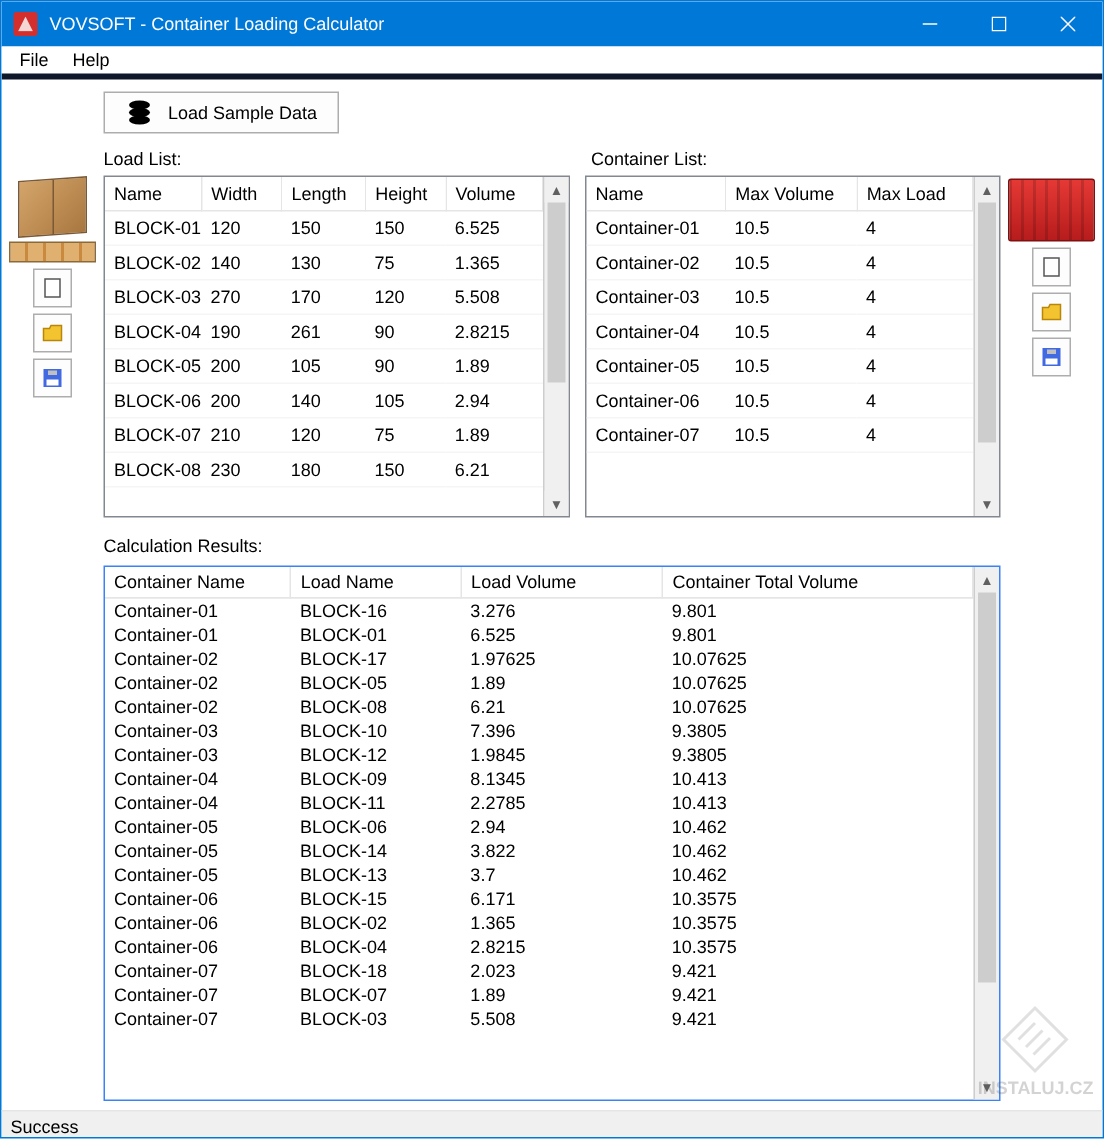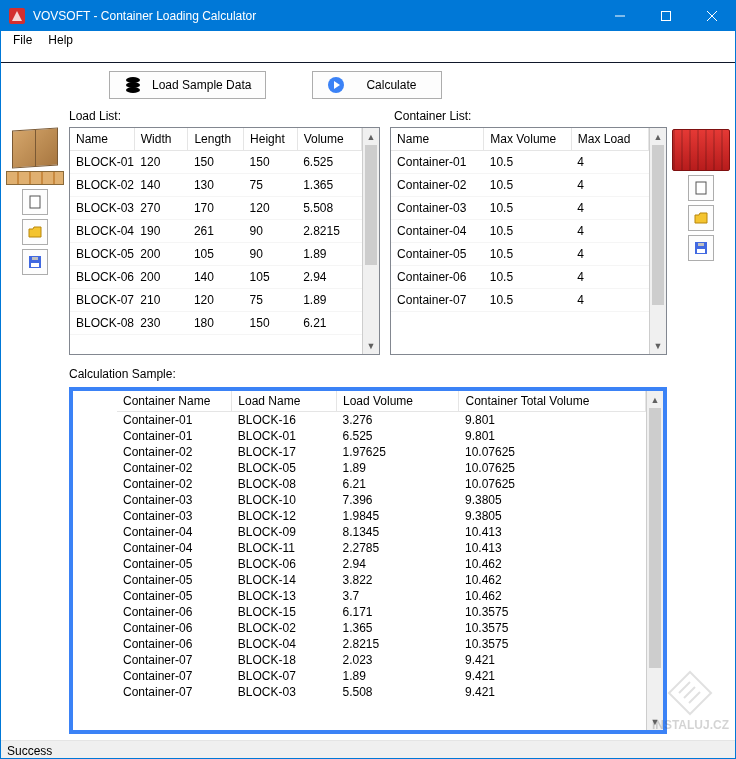--- a/index.html
+++ b/index.html
@@ -8,26 +8,26 @@
 
 .titlebar { background: #0078d7; color: #fff; height: 30px; display: flex; align-items: center; padding-left: 8px; }
 .titlebar .appicon { width: 16px; height: 16px; background: #d32f2f; margin-right: 8px; display: inline-block; border-radius: 2px; position: relative; }
 .titlebar .appicon::after { content:""; position:absolute; inset:3px; background:#fff; clip-path: polygon(0 100%, 50% 0, 100% 100%); opacity:0.8;}
 .titlebar .title { flex: 1; font-size: 12px; }
 .titlebar .winbtns { display: flex; }
 .titlebar .winbtn { width: 46px; height: 30px; display: flex; align-items: center; justify-content: center; color: #fff; }
 .titlebar .winbtn svg { width: 10px; height: 10px; stroke: #fff; stroke-width: 1; fill: none; }
 
 
-.menubar { height: 32px; display: flex; align-items: flex-start; padding: 0 4px; background: #fff; border-bottom: 1px solid #0f172a; }
+.menubar { height: 22px; display: flex; align-items: center; padding: 0 4px; background: #fff; border-bottom: 4px solid #0f172a; }
 .menubar .menuitem { padding: 2px 8px; }
 
 
 .toolbar { padding: 8px 68px; display: flex; gap: 6px; }
-.btn { background: #fdfdfd; border: 1px solid #adadad; padding: 1px 14px; display: inline-flex; align-items: center; gap: 10px; min-width: 130px; justify-content: flex-start; height: 28px; margin-left: 40px;}
+.btn { background: #fdfdfd; border: 1px solid #adadad; padding: 1px 14px; display: inline-flex; align-items: center; gap: 10px; min-width: 130px; justify-content: flex-start; height: 28px;}
 .btn .bicon { width: 18px; height: 18px; display:inline-flex; align-items:center; justify-content:center;}
 .btn .blabel { flex:1; text-align:center; }
 
 
 .main { display: flex; gap: 10px; padding: 0 4px; height: 248px;}
 .panel { display: flex; flex-direction: column; flex:1; min-width:0;}
 .panel-label { padding: 2px 0 4px 64px; }
 .panel-body { display:flex; gap:4px; flex:1; min-height:0;}
 .side-icons { width:60px; display:flex; flex-direction:column; align-items:center; gap:4px; padding-top:2px;}
 .side-icons.rightcol { width:60px; }
@@ -40,21 +40,21 @@
 .table-wrap th { text-align:left; font-weight:normal; background:#fff; border-right:1px solid #e5e5e5; border-bottom:1px solid #e5e5e5; padding:4px 6px; position:sticky; top:0; white-space:nowrap; overflow:hidden;}
 .table-wrap td { padding:4px 6px; border-bottom:1px solid #f5f5f5; white-space:nowrap; overflow:hidden;}
 .vscroll { width:17px; background:#f0f0f0; border-left:1px solid #cdcdcd; position:relative;}
 .vscroll .arrow { height:17px; background:#f0f0f0; display:flex; align-items:center; justify-content:center; color:#606060; font-size:9px;}
 .vscroll .thumb { position:absolute; left:2px; right:2px; background:#cdcdcd; }
 .hr-divider { height:6px; }
 
 
 .results-hdr { display:flex; align-items:center; padding: 6px 68px 6px 68px; gap:10px;}
 .results-hdr .spacer{flex:1;}
-.results-wrap { margin:0 68px 6px 68px; border:4px solid #3b82f6; flex:1; overflow:hidden; display:flex;padding-left:44px;}
+.results-wrap { margin:0 68px 6px 68px; border:1px solid #3b82f6; flex:1; overflow:hidden; display:flex;}
 .results-wrap table { width:100%; border-collapse:collapse; }
 .results-wrap th { text-align:left; font-weight:normal; border-right:1px solid #e5e5e5; border-bottom:1px solid #e5e5e5; padding:3px 6px;}
 .results-wrap td { padding:1px 6px;}
 
 
 .statusbar { height:18px; border-top:1px solid #e5e5e5; padding:3px 6px; background:#f0f0f0;}
 .watermark { position:absolute; right:6px; bottom:26px; opacity:0.25; font-size:10px; text-align:right; color:#555; pointer-events:none;font-weight:bold;}
 .watermark svg{ display:block; margin:0 auto 2px;}
 .ico-play circle{fill:#3b82f6;} .ico-play path{fill:#fff;}
 .ico-new rect{fill:#fff; stroke:#555;} 
@@ -107,29 +107,20 @@
 <div class="toolbar">
   <div class="btn">
     <span class="bicon ico-db">
         <svg viewBox="0 0 18 18">
           <ellipse cx="9" cy="4" rx="7" ry="3"></ellipse>
           <ellipse cx="9" cy="9" rx="7" ry="3"></ellipse>
           <ellipse cx="9" cy="14" rx="7" ry="3"></ellipse>
         </svg>
       </span>
     <span class="blabel">Load Sample Data</span>
-  </div>
-  <div class="btn">
-    <span class="bicon ico-play">
-        <svg viewBox="0 0 18 18">
-          <circle cx="9" cy="9" r="8"></circle>
-          <path d="M7 5 L13 9 L7 13 Z"></path>
-        </svg>
-      </span>
-    <span class="blabel">Calculate</span>
   </div>
 </div>
 
 <div class="main">
 
   <div class="panel" style="flex:1.1">
     <div class="panel-label">Load List:</div>
     <div class="panel-body">
       <div class="side-icons">
         <div class="pallet-graphic">
@@ -325,21 +316,21 @@
             </svg>
           </div>
       </div>
     </div>
   </div>
 </div>
 
 <div class="hr-divider"></div>
 
 <div class="results-hdr">
-  <span>Calculation Sample:</span>
+  <span>Calculation Results:</span>
   <span class="spacer"></span>
 </div>
 
 <div class="results-wrap">
   <div style="flex:1;overflow:hidden">
       <table id="results-table">
         <colgroup>
           <col style="width: 120px;">
           <col style="width: 110px;">
           <col style="width: 130px;">

